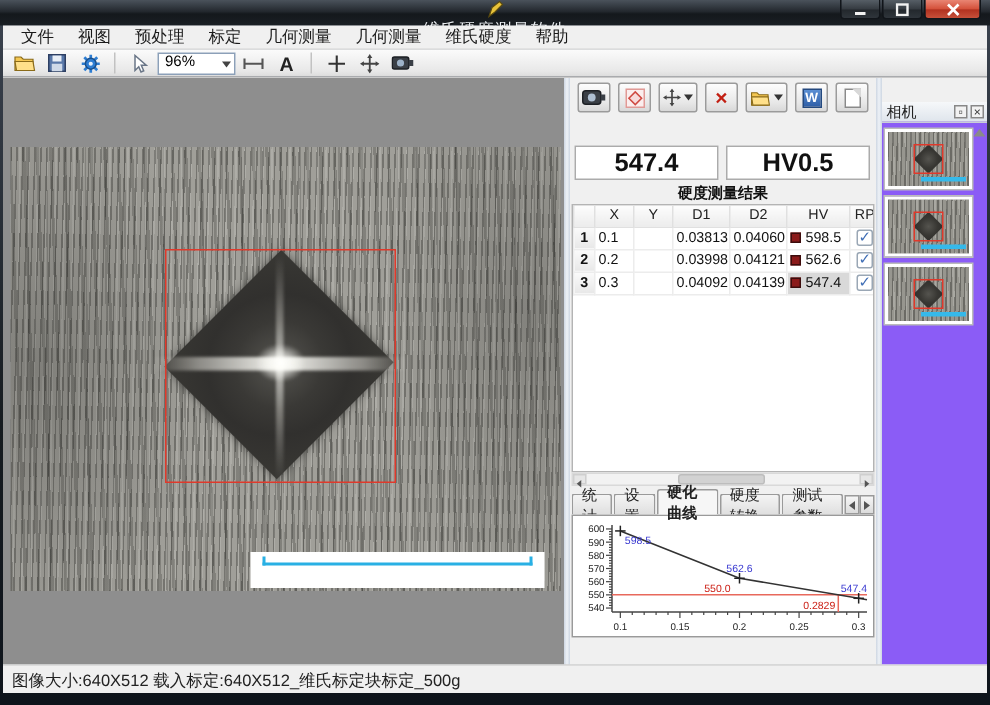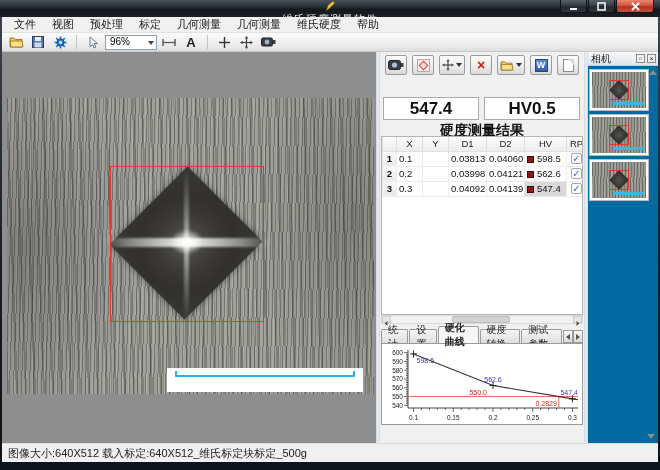--- a/index.html
+++ b/index.html
@@ -80,21 +80,21 @@
 
   .fields { position:absolute; left:0; top:26px; width:204px; height:17px; display:flex; align-items:center; font-size:10px; color:#222; }
   .flabel { margin:0 2px 0 4px; white-space:nowrap; }
   .part-combo { width:72px; height:15px; }
   .part-input { width:60px; height:15px; background:#fff; border:1px solid #8ca0b8; font-size:10px; padding-left:3px; display:flex; align-items:center; }
 
   .bignum { position:absolute; top:45px; height:23px; background:#fff; border:1px solid #ababab;
     display:flex; align-items:center; justify-content:center; font-size:17px; font-weight:bold; color:#111; }
   .bn1 { left:3px; width:96px; } .bn2 { left:104px; width:96px; }
 
-  .results-title { position:absolute; left:0; top:70px; width:204px; text-align:center; font-weight:bold; font-size:14px; color:#111; }
+  .results-title { position:absolute; left:0; top:70px; width:204px; text-align:center; font-weight:bold; font-size:10px; color:#111; }
   .tablewrap { position:absolute; left:1px; top:84px; width:202px; height:179px; background:#fff; border:1px solid #b4b4b4; overflow:hidden; }
   table.results { border-collapse:collapse; table-layout:fixed; width:200px; font-size:9.5px; }
   table.results th { background:linear-gradient(180deg,#fdfdfd,#ececec); border:1px solid #e0e0e0; border-top:none; height:14px; font-weight:normal; color:#222; }
   table.results td { border:1px solid #ececec; height:15px; padding:0 2px; color:#111; white-space:nowrap; overflow:hidden; }
   td.cidx { background:linear-gradient(180deg,#fbfbfb,#e8e8e8); text-align:center; font-weight:bold; border-color:#dcdcdc; }
   td.chv.sel { background:#d9d9d9; }
   .swatch { display:inline-block; width:7px; height:7px; background:#8b1a1a; border:1px solid #3c0c0c; margin-right:3px; vertical-align:-1px; }
   .cbx { width:11px; height:11px; margin:0 auto; background:#fff; border:1px solid #9aa7b5; border-radius:2px;
     color:#3e6db5; font-size:10px; line-height:9px; text-align:center; font-weight:bold; }
   .hscroll { position:absolute; left:1px; top:263px; width:202px; height:9px; background:#f2f2f2; border:1px solid #d9d9d9; }
@@ -112,21 +112,21 @@
   .chartbox { position:absolute; left:1px; top:291px; width:202px; height:82px; background:#fff; border:1px solid #9a9a9a; }
   .chartbox svg { display:block; }
 
   .chartctl { position:absolute; left:0; top:376px; width:204px; height:15px; }
   .chart-combo { position:absolute; left:6px; top:0; width:62px; height:15px; }
   .navbtn { position:absolute; top:0; width:20px; height:15px; border:1px solid #9b9b9b; border-radius:2px;
     background:linear-gradient(180deg,#fdfdfd,#e0e0e0); display:flex; align-items:center; justify-content:center; }
   .nb-prev { left:88px; } .nb-next { left:126px; } .nb-refresh { left:160px; }
 
   
-  .campanel { position:absolute; left:586px; top:0; width:70px; height:391px; background:#0369a1; }
+  .campanel { position:absolute; left:586px; top:16px; width:70px; height:391px; background:#8b5cf6; }
   .cam-title { position:absolute; left:0; top:0; width:70px; height:14px; display:flex; align-items:center; font-size:10px; color:#222;
     background:linear-gradient(180deg,#f6f8fa,#dfe5ec); border-bottom:1px solid #c9ced6; padding-left:3px; }
   .cam-btns { margin-left:auto; display:flex; gap:2px; padding-right:2px; }
   .cam-mini { width:9px; height:9px; border:1px solid #888; background:#f2f2f2; font-size:8px; line-height:7px; text-align:center; color:#333; }
   .thumbs { position:absolute; left:2px; top:18px; width:60px; }
   .thumb { width:58px; height:40px; border:2px solid #fff; outline:1px solid #bbb; margin-bottom:5px; position:relative; overflow:hidden;
     background:
       repeating-linear-gradient(92deg, rgba(25,25,22,0.35) 0 1px, transparent 1px 3px),
       repeating-linear-gradient(88deg, rgba(240,240,235,0.2) 0 1px, transparent 1px 4px),
       #97968f; }

